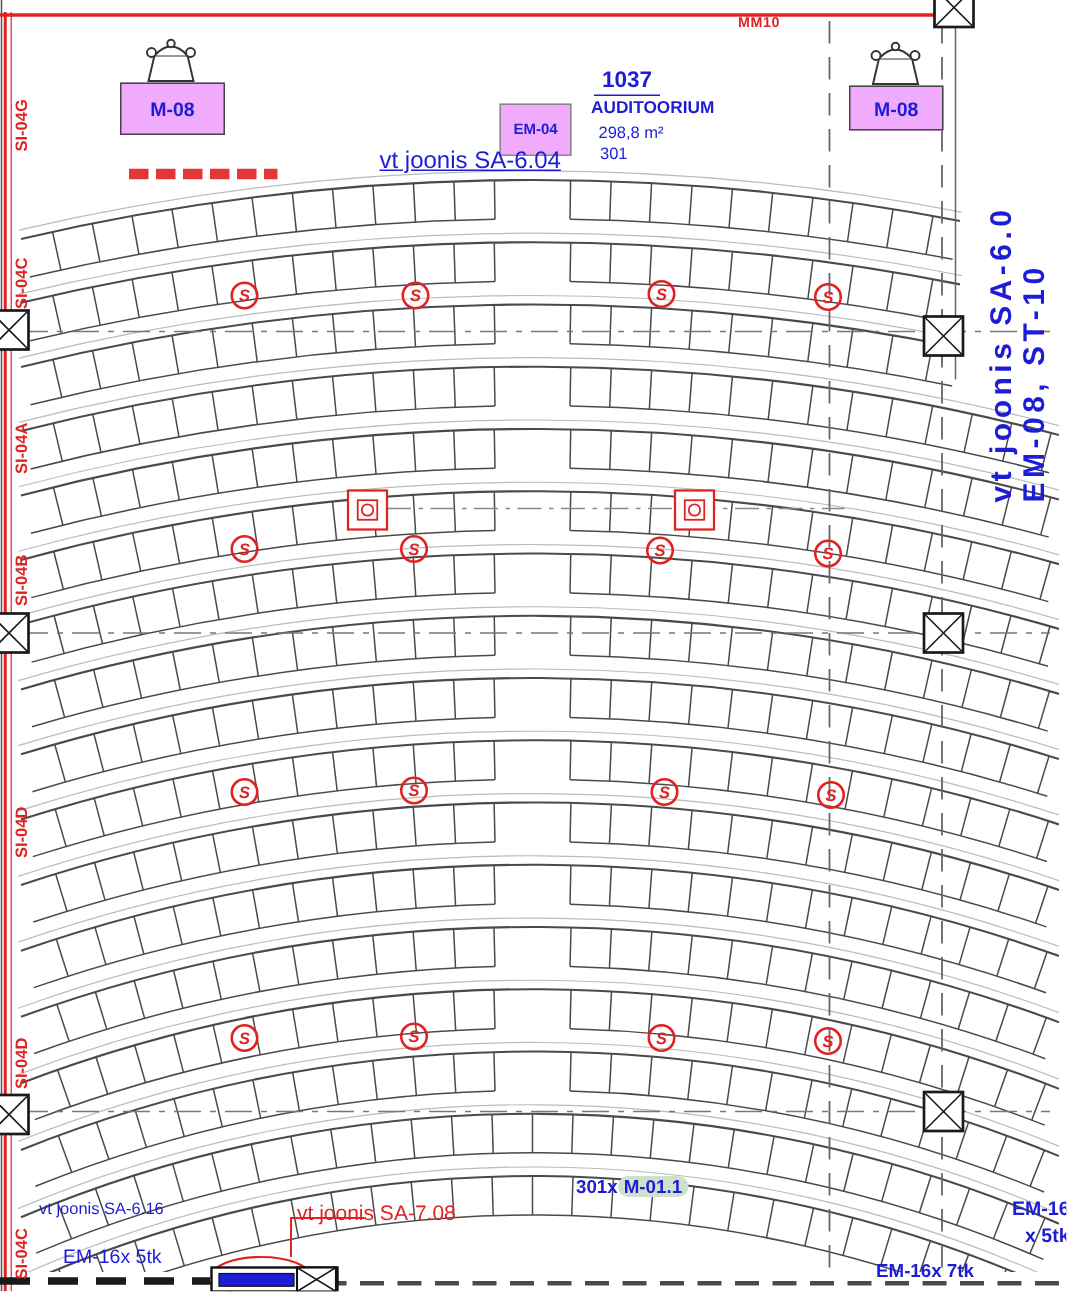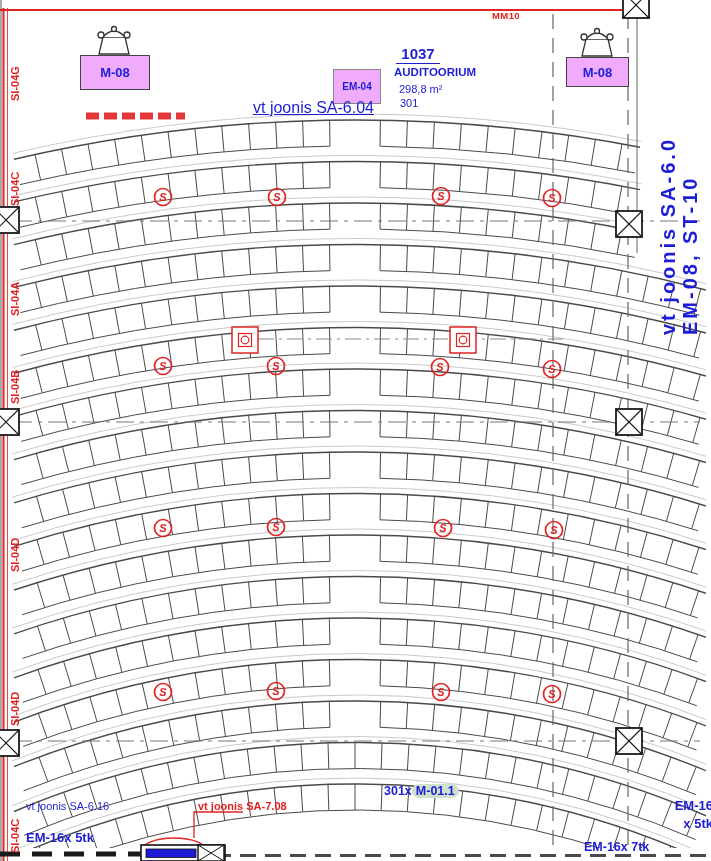--- a/index.html
+++ b/index.html
@@ -687,22 +687,22 @@
 
   <div class="abs red rot" style="left:9px;top:101px;width:54px;font-size:11px;font-weight:700;">SI-04G</div>
   <div class="abs red rot" style="left:9px;top:206px;width:54px;font-size:11px;font-weight:700;">SI-04C</div>
   <div class="abs red rot" style="left:9px;top:316px;width:54px;font-size:11px;font-weight:700;">SI-04A</div>
   <div class="abs red rot" style="left:9px;top:404px;width:54px;font-size:11px;font-weight:700;">SI-04B</div>
   <div class="abs red rot" style="left:9px;top:572px;width:54px;font-size:11px;font-weight:700;">SI-04D</div>
   <div class="abs red rot" style="left:9px;top:726px;width:54px;font-size:11px;font-weight:700;">SI-04D</div>
   <div class="abs red rot" style="left:9px;top:853px;width:54px;font-size:11px;font-weight:700;">SI-04C</div>
 
   <div class="abs blue" style="left:26px;top:800px;font-size:11px;">vt joonis SA-6.16</div>
-  <div class="abs blue" style="left:26px;top:830px;font-size:13px;font-weight:700;">EM-16x 5tk</div>
-  <div class="abs red" style="left:198px;top:800px;font-size:11px;font-weight:700;">vt joonis SA-7.08</div>
+  <div class="abs blue" style="left:42px;top:830px;font-size:13px;font-weight:400;">EM-16x 5tk</div>
+  <div class="abs red" style="left:198px;top:800px;font-size:14px;font-weight:400;">vt joonis SA-7.08</div>
 
   <div class="abs blue" style="left:384px;top:784px;font-size:12.5px;font-weight:bold;">
     <span>301x</span><span class="hl">M-01.1</span>
   </div>
 
   <div class="abs blue" style="right:-2px;top:798px;font-size:13px;font-weight:600;">EM-16</div>
   <div class="abs blue" style="right:-2px;top:816px;font-size:13px;font-weight:600;">x 5tk</div>
   <div class="abs blue" style="left:584px;top:840px;font-size:12.5px;font-weight:600;text-align:right;">EM-16x 7tk</div>
 </div>
 

